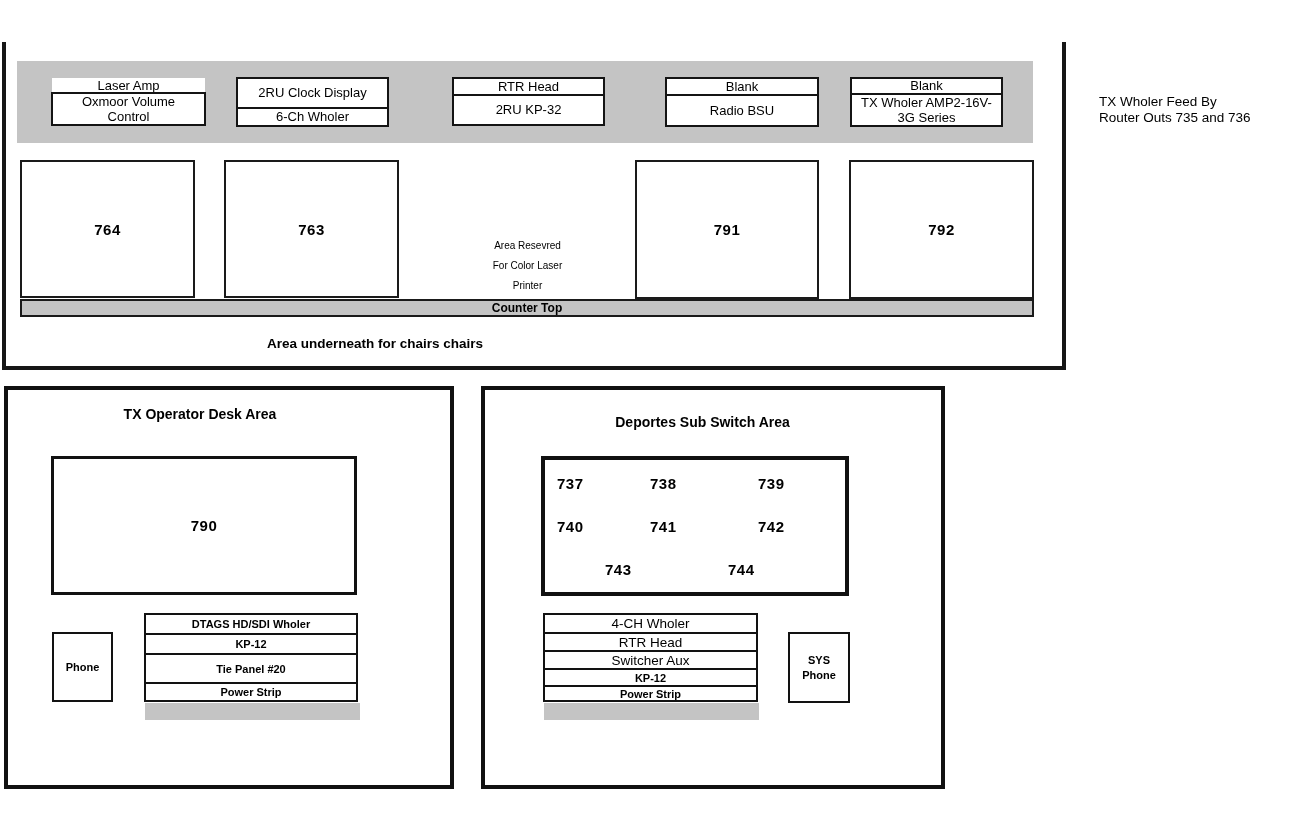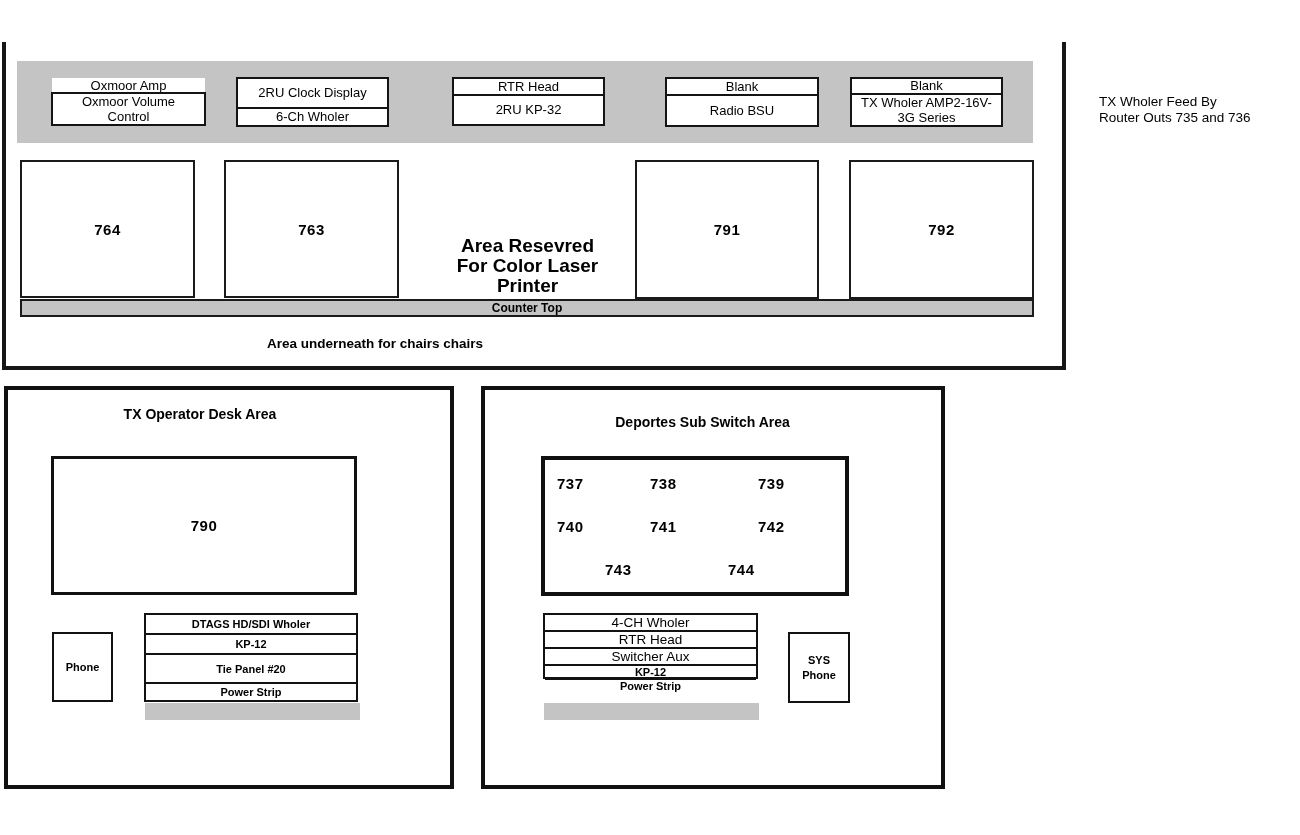--- a/index.html
+++ b/index.html
@@ -15,21 +15,21 @@
     background:transparent;
   }
   .graybar{background:#c4c4c4;}
   .slot{background:#fff;border:2px solid #141414;display:flex;flex-direction:column;}
   .slot .row{display:flex;align-items:center;justify-content:center;text-align:center;
     font-size:13px;line-height:14px;}
   .slot .div{border-bottom:2px solid #141414;}
   .whitecap{background:#fff;font-size:13px;}
   .monitor{background:#fff;border:2px solid #1a1a1a;font-weight:bold;font-size:15px;letter-spacing:.5px;}
   .counter{background:#c4c4c4;border:2px solid #1a1a1a;font-weight:bold;font-size:12px;}
-  .note-b{font-weight:bold;font-size:19px;line-height:20px;}
+  .note-b{font-weight:normal;font-size:10px;line-height:20px;}
   .panel{background:#fff;border:4px solid #111;}
   .paneltitle{font-weight:bold;font-size:14px;white-space:nowrap;}
   .bigbox{background:#fff;border:3px solid #111;font-weight:bold;font-size:15px;letter-spacing:.5px;}
   .numsbox{background:#fff;border:4px solid #111;}
   .num{position:absolute;width:60px;height:18px;font-weight:bold;
     font-size:15px;letter-spacing:.5px;box-sizing:border-box;}
   .stack{background:#fff;border:2px solid #121212;display:flex;flex-direction:column;}
   .stack .srow{display:flex;align-items:center;justify-content:center;text-align:center;}
   .stack .sdiv{border-bottom:2px solid #121212;}
   .t-bold-sm{font-weight:bold;font-size:11px;}
@@ -40,21 +40,21 @@
 </style>
 </head>
 <body>
 
 <div id="canvas">
 
   <div class="abs room" style="left:2px;top:42px;width:1064px;height:328px;"></div>
 
   <div class="abs graybar" style="left:17px;top:61px;width:1016px;height:82px;"></div>
 
-  <div class="abs ctr whitecap" style="left:52px;top:78px;width:153px;height:15px;">Oxmoor Amp</div>
+  <div class="abs ctr whitecap" style="left:52px;top:78px;width:153px;height:15px;">Laser Amp</div>
 
   <div class="abs ctr" style="left:51px;top:92px;width:155px;height:34px;background:#fff;border:2px solid #141414;font-size:13px;line-height:15px;padding:0 8px;">Oxmoor Volume Control</div>
 
   <div class="abs slot" style="left:236px;top:77px;width:153px;height:50px;">
     <div class="row div" style="flex:1;">2RU Clock Display</div>
     <div class="row" style="height:16px;">6-Ch Wholer</div>
   </div>
 
   <div class="abs slot" style="left:452px;top:77px;width:153px;height:49px;">
     <div class="row div" style="height:15px;">RTR Head</div>
@@ -112,21 +112,21 @@
   <div class="abs numsbox" style="left:541px;top:456px;width:308px;height:140px;"></div>
   <span class="num" style="left:557px;top:475px;">737</span>
   <span class="num" style="left:650px;top:475px;">738</span>
   <span class="num" style="left:758px;top:475px;">739</span>
   <span class="num" style="left:557px;top:518px;">740</span>
   <span class="num" style="left:650px;top:518px;">741</span>
   <span class="num" style="left:758px;top:518px;">742</span>
   <span class="num" style="left:605px;top:561px;">743</span>
   <span class="num" style="left:728px;top:561px;">744</span>
 
-  <div class="abs stack" style="left:543px;top:613px;width:215px;height:66px;">
+  <div class="abs stack" style="left:543px;top:613px;width:215px;height:89px;">
     <div class="srow sdiv t-reg-md" style="height:17px;">4-CH Wholer</div>
     <div class="srow sdiv t-reg-md" style="height:16px;">RTR Head</div>
     <div class="srow sdiv t-reg-md" style="height:16px;">Switcher Aux</div>
     <div class="srow sdiv t-bold-sm" style="height:15px;">KP-12</div>
     <div class="srow t-bold-sm" style="flex:1;">Power Strip</div>
   </div>
   <div class="abs shadow" style="left:544px;top:703px;width:215px;height:17px;"></div>
 
   <div class="abs ctr smallbox" style="left:788px;top:632px;width:62px;height:71px;flex-direction:column;">
     <div>SYS</div>

